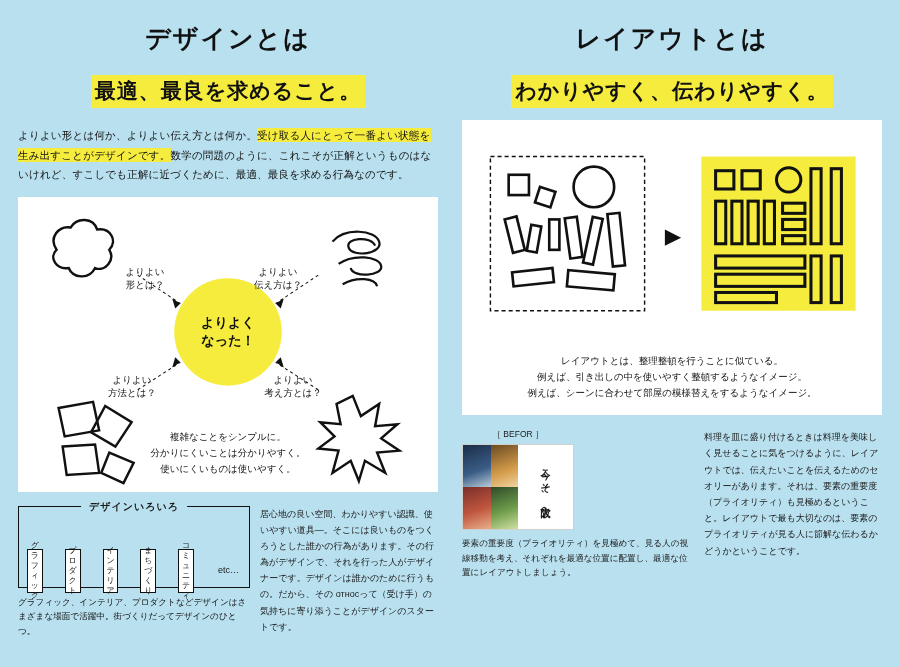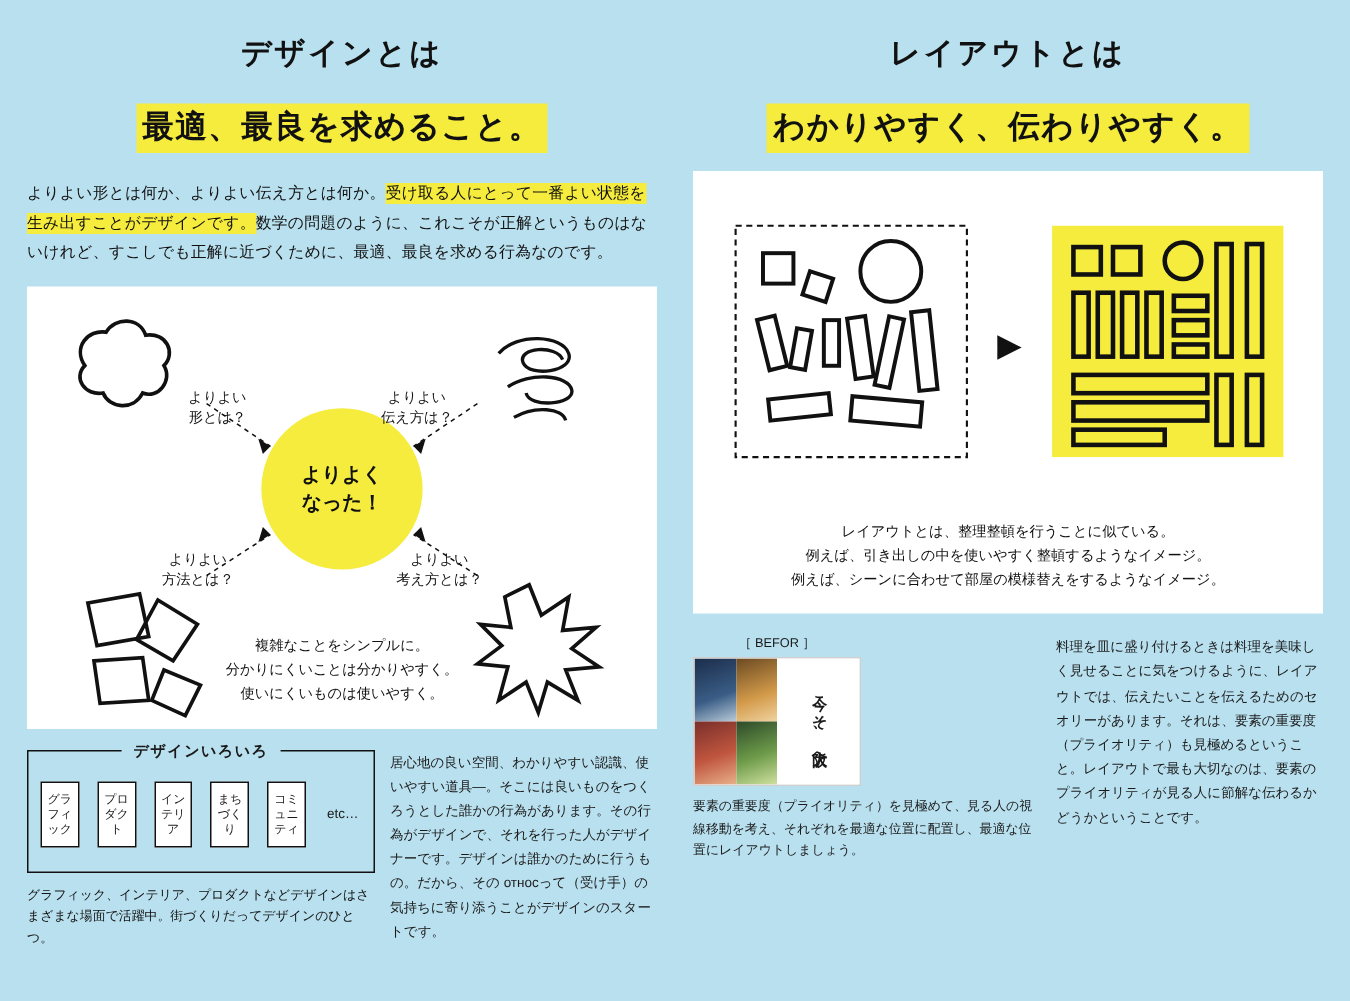--- a/index.html
+++ b/index.html
@@ -12,21 +12,21 @@
     overflow:hidden;
     position:relative;
   }
   .page { position:absolute; inset:0; display:flex; }
   .col { width:50%; position:relative; padding:0 18px; }
   .col-left { padding-left:18px; padding-right:12px; }
   .col-right { padding-left:12px; padding-right:18px; }
 
   h1.title {
     text-align:center;
-    font-size:20px;
+    font-size:25px;
     font-weight:bold;
     letter-spacing:2px;
     margin:22px 0 0 0;
     color:#111;
   }
   .lead-wrap { text-align:center; margin-top:20px; }
   .lead {
     display:inline-block;
     font-size:21px;
     font-weight:bold;
@@ -94,23 +94,23 @@
     top:-7px; left:50%;
     transform:translateX(-50%);
     background:#b9e0ef;
     padding:0 8px;
     font-size:10px;
     font-weight:bold;
     letter-spacing:1px;
   }
   .chips {
     position:absolute;
-    left:8px; right:8px; top:20px;
+    left:8px; right:8px; top:42px;
     display:flex;
-    gap:12px;
+    gap:22px;
     align-items:flex-end;
   }
   .chip {
     border:1.2px solid #111;
     background:#fff;
     font-size:8px;
     padding:4px 2px;
     text-align:center;
     flex:1;
     line-height:1.25;

